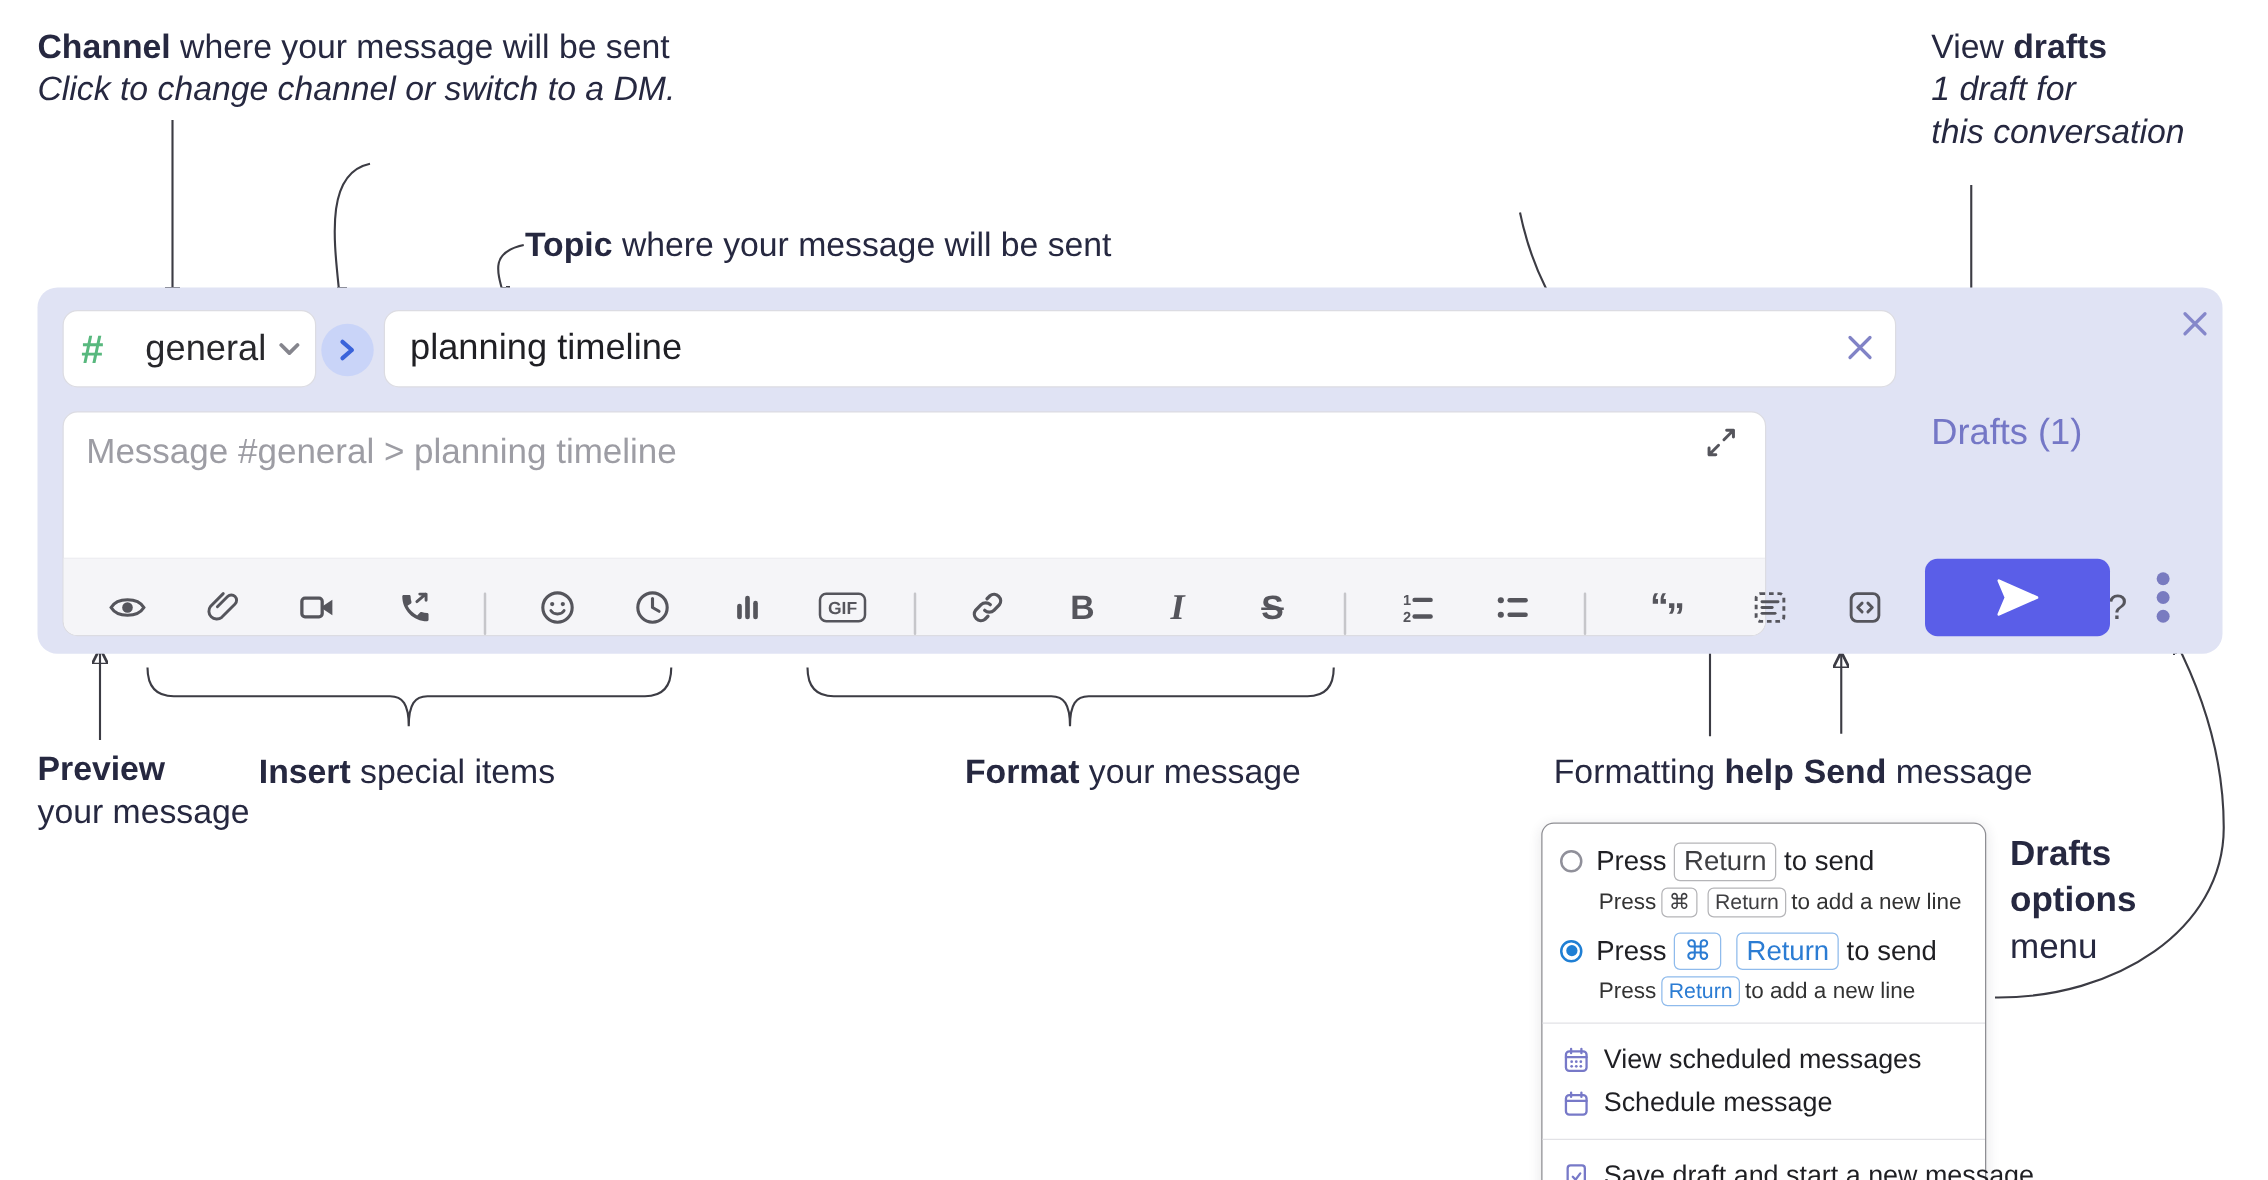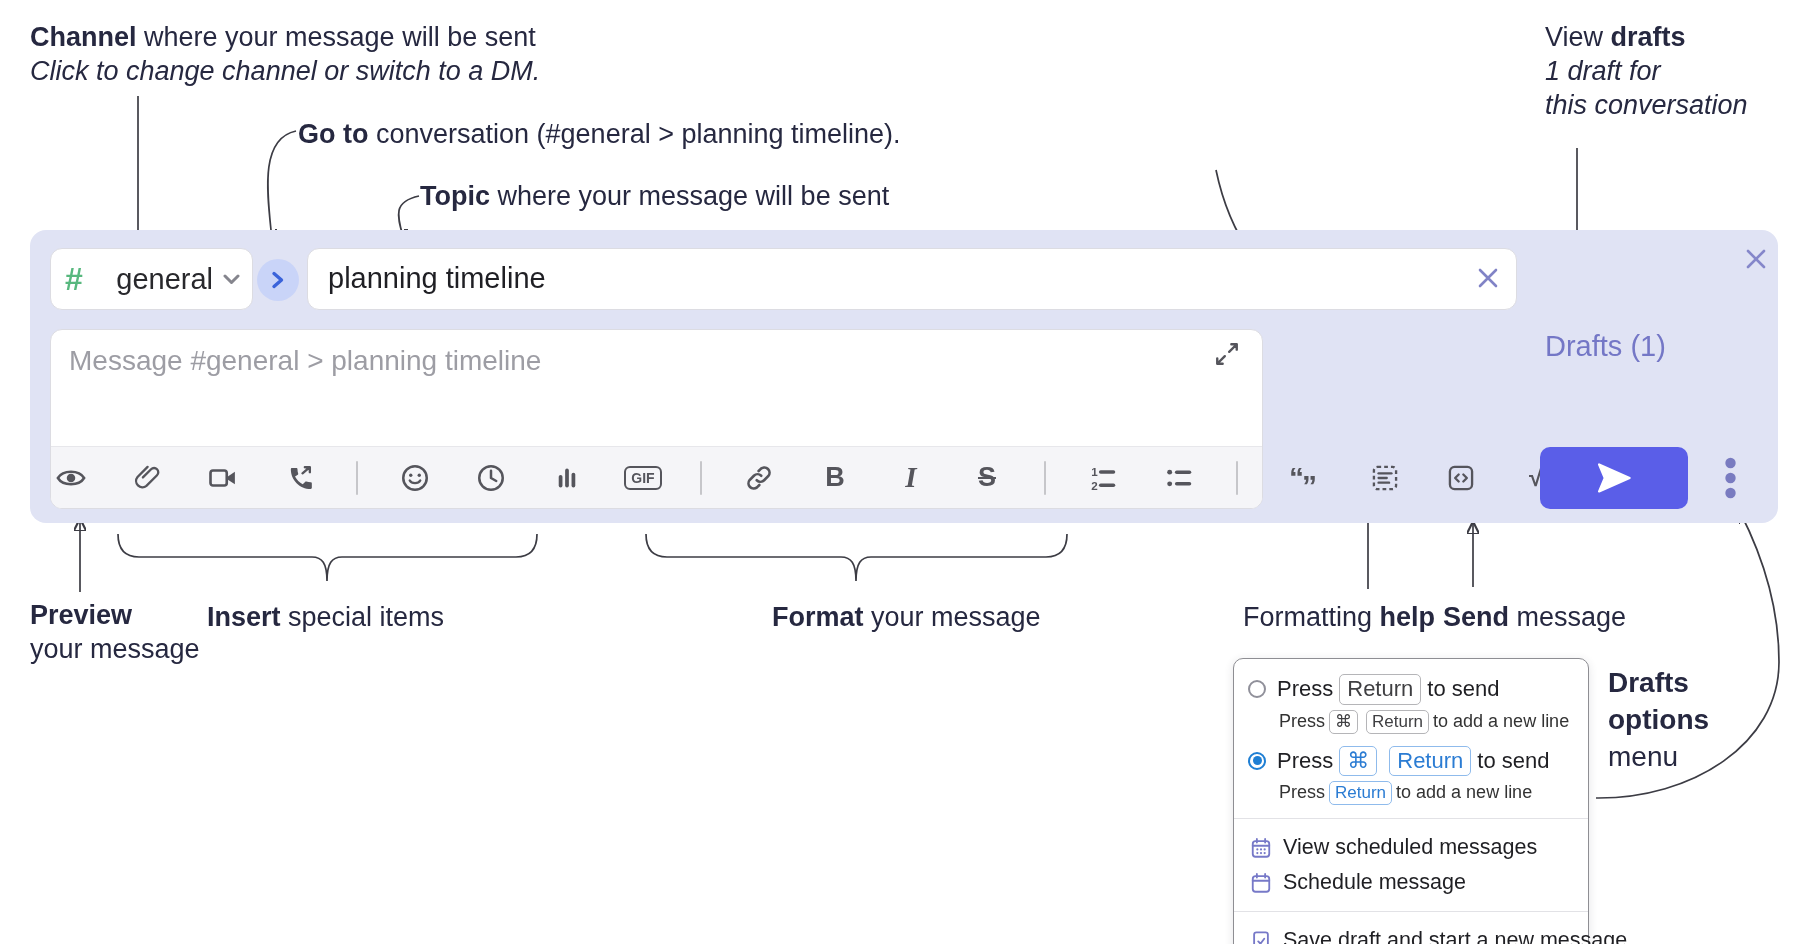--- a/index.html
+++ b/index.html
@@ -21,26 +21,26 @@
   .whitebox{position:absolute;background:#fff;border:1.5px solid #dcdce2;border-radius:12px;box-sizing:border-box;}
   .chan{left:20px;top:18px;width:203px;height:62px;display:flex;align-items:center;gap:10px;padding:0 12px 0 14px;cursor:pointer;}
   .chan .hash{color:var(--hash-green,#58b87e);font-weight:bold;font-size:32px;line-height:1;}
   .chan .nm{font-size:29px;color:#28282c;flex:1;text-align:right;}
   .goto-btn{left:227px;top:29px;width:42px;height:42px;border-radius:50%;
     background:var(--goto-bg,#c9d4f8);display:flex;align-items:center;justify-content:center;}
   .topic{left:277px;top:18px;width:1210px;height:62px;}
   .topic input{position:absolute;left:20px;top:0;width:1130px;height:58px;border:none;outline:none;
     font-family:inherit;font-size:29px;color:#1f1f24;background:transparent;padding:0;}
   .topic-clear{position:absolute;right:16px;top:17px;}
-  .msgbox{left:20px;top:99px;width:1213px;height:180px;}
+  .msgbox{left:20px;top:99px;width:1363px;height:180px;}
   .msg-ph{position:absolute;left:18px;top:15px;font-size:28px;color:#9d9da4;}
   .expand-ic{position:absolute;right:22px;top:11px;color:#55555c;}
   .toolbar{position:absolute;left:0;right:0;bottom:0;height:62px;background:#f5f5f8;
     border-top:1.5px solid #e7e7eb;border-radius:0 0 11px 11px;
-    display:flex;align-items:center;gap:38px;padding-left:1px;box-sizing:border-box;}
+    display:flex;align-items:flex-end;gap:38px;padding-left:32px;box-sizing:border-box;}
   .tb{width:38px;height:44px;display:flex;align-items:center;justify-content:center;
     color:var(--icon-gray,#55555c);flex:none;cursor:pointer;}
   .tb-div{width:2px;height:34px;background:#c6c6ca;border-radius:1px;flex:none;}
   .tb .txt{font-size:27px;font-weight:bold;}
   .tb .it{font-family:"Liberation Serif",serif;font-style:italic;font-size:29px;font-weight:600;}
   .tb .strike{text-decoration:line-through;}
   .gifbox{border:2.3px solid currentColor;border-radius:6px;font-size:14px;font-weight:bold;padding:2px 5px;}
   .quote-g{font-weight:bold;font-size:30px;letter-spacing:-2px;}
   .quote-g .lo{display:inline-block;transform:translateY(8px);}
   .math-g{font-size:25px;font-weight:600;}
@@ -91,23 +91,20 @@
     <path d="M1473,587 L1473,524" marker-end="url(#arr)"></path>
     <path d="M1596,798 C1692,799 1779,744 1779,662 C1779,600 1759,549 1740,512" marker-end="url(#arr)"></path>
     <path d="M118,534 C118,549 125,557 139,557 L312,557 C322,557 327,563 327,581 C327,563 332,557 342,557 L516,557 C530,557 537,549 537,534"></path>
     <path d="M646,534 C646,549 653,557 667,557 L841,557 C851,557 856,563 856,581 C856,563 861,557 871,557 L1046,557 C1060,557 1067,549 1067,534"></path>
   </svg>
 
   <div class="co" style="left:30px;top:20px;">
     <div><span class="b">Channel</span><span> where your message will be sent</span></div>
     <div class="i">Click to change channel or switch to a DM.</div>
   </div>
-  <div class="co" style="left:298px;top:117px;">
-    <span class="b">Go to</span><span> conversation (#general &gt; planning timeline).</span>
-  </div>
   <div class="co" style="left:420px;top:179px;">
     <span class="b">Topic</span><span> where your message will be sent</span>
   </div>
   <div class="co" style="left:1545px;top:20px;">
     <div><span>View </span><span class="b">drafts</span></div>
     <div class="i">1 draft for</div>
     <div class="i">this conversation</div>
   </div>
   <div class="co" style="left:30px;top:598px;">
     <div class="b">Preview</div>

